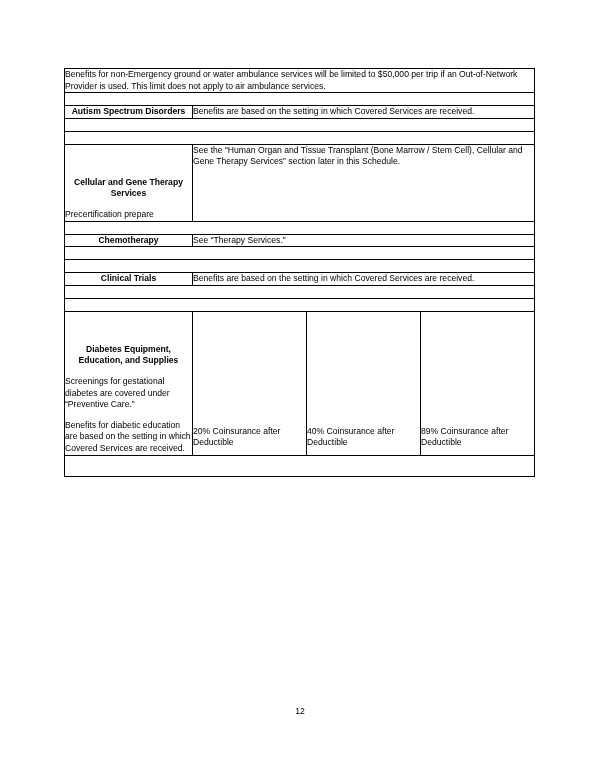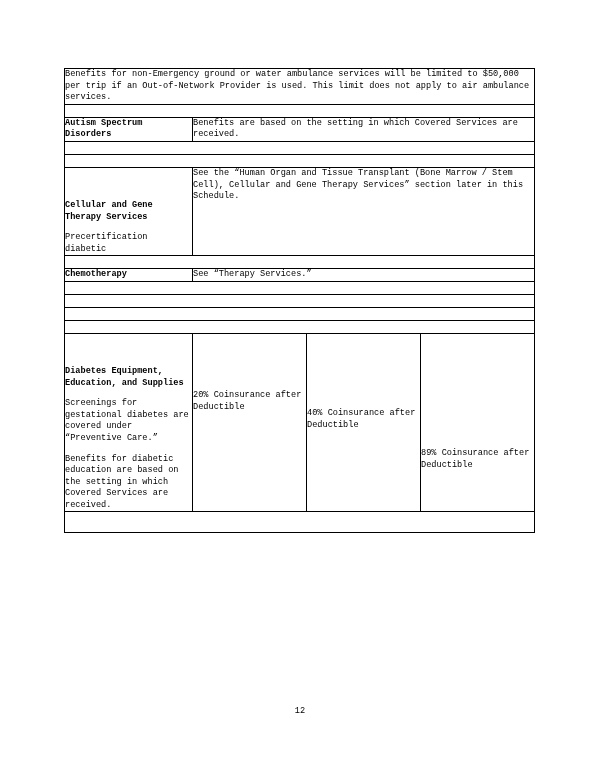--- a/index.html
+++ b/index.html
@@ -13,21 +13,20 @@
     font-family: "Liberation Sans", sans-serif;
     color: #000000;
     position: relative;
     overflow: hidden;
   }
   .page {
     position: absolute;
     left: 0; top: 0;
     width: 478px;
     height: 776px;
-    font-family: Liberation Mono, monospace;
   }
   .sched-table {
     position: absolute;
     left: 64px;
     top: 68px;
     width: 470px;
     border-collapse: collapse;
     table-layout: fixed;
   }
   .sched-table td {
@@ -42,20 +41,21 @@
   tr > td:first-child { border-left: 1px solid #000; }
   tr > td:last-child  { border-right: 1px solid #000; }
 
   tr.r-top > td { border-top: 1px solid #000; }
 
   .pad {
     padding: 5px 5px 5px 6px;
   }
   .label {
     font-weight: bold;
+    text-align: center;
   }
   .ctr {
   }
   .spacer-row td {
     height: 12px;
   }
   .wide-note {
     padding: 6px 6px 6px 6px;
     font-size: 8.6px;
     line-height: 11.8px;
@@ -103,21 +103,21 @@
       </tr>
 
 
       <tr class="spacer-row">
         <td colspan="4">&nbsp;</td>
       </tr>
 
       <tr>
         <td class="pad">
           <span class="label blk">Cellular and Gene Therapy Services</span>
-          <span class="blk mt">Precertification diabetic</span>
+          <span class="blk mt">Precertification prepare</span>
         </td>
         <td colspan="3" class="pad ctr">See the “Human Organ and Tissue Transplant (Bone Marrow / Stem Cell), Cellular and Gene Therapy Services” section later in this Schedule.</td>
       </tr>
 
       <tr class="spacer-row">
         <td colspan="4">&nbsp;</td>
       </tr>
 
       <tr>
         <td class="pad label">Chemotherapy</td>
@@ -126,38 +126,42 @@
 
       <tr class="spacer-row">
         <td colspan="4">&nbsp;</td>
       </tr>
 
 
       <tr class="spacer-row">
         <td colspan="4">&nbsp;</td>
       </tr>
 
+      <tr>
+        <td class="pad label">Clinical Trials</td>
+        <td colspan="3" class="pad ctr">Benefits are based on the setting in which Covered Services are received.</td>
+      </tr>
 
       <tr class="spacer-row">
         <td colspan="4">&nbsp;</td>
       </tr>
 
 
       <tr class="spacer-row">
         <td colspan="4">&nbsp;</td>
       </tr>
 
       <tr>
         <td class="pad">
           <span class="label blk">Diabetes Equipment, Education, and Supplies</span>
           <span class="blk mt">Screenings for gestational diabetes are covered under “Preventive Care.”</span>
           <span class="blk mt">Benefits for diabetic education are based on the setting in which Covered Services are received.</span>
         </td>
-        <td class="pad ctr" style="padding-top:56px;">20% Coinsurance after Deductible</td>
-        <td class="pad ctr" style="padding-top:74px;">40% Coinsurance after Deductible</td>
+        <td class="pad ctr" style="padding-top:114px;">20% Coinsurance after Deductible</td>
+        <td class="pad ctr" style="padding-top:114px;">40% Coinsurance after Deductible</td>
         <td class="pad ctr" style="padding-top:114px;">89% Coinsurance after Deductible</td>
       </tr>
 
       <tr class="spacer-row">
         <td colspan="4" style="height:20px;">&nbsp;</td>
       </tr>
 
     </tbody>
   </table>
 

